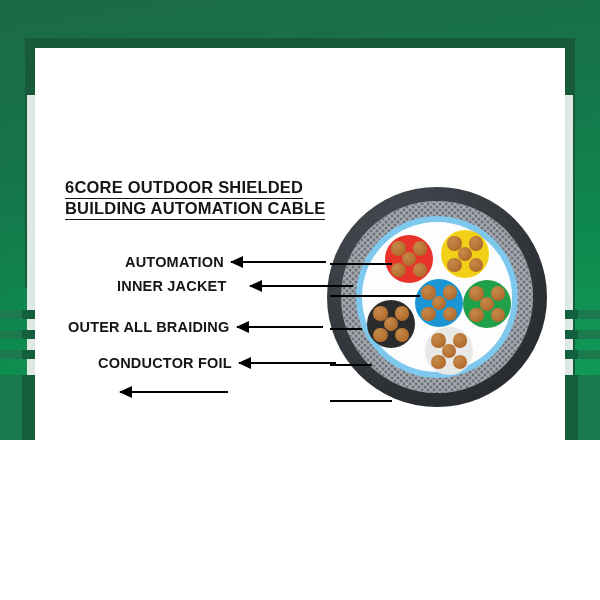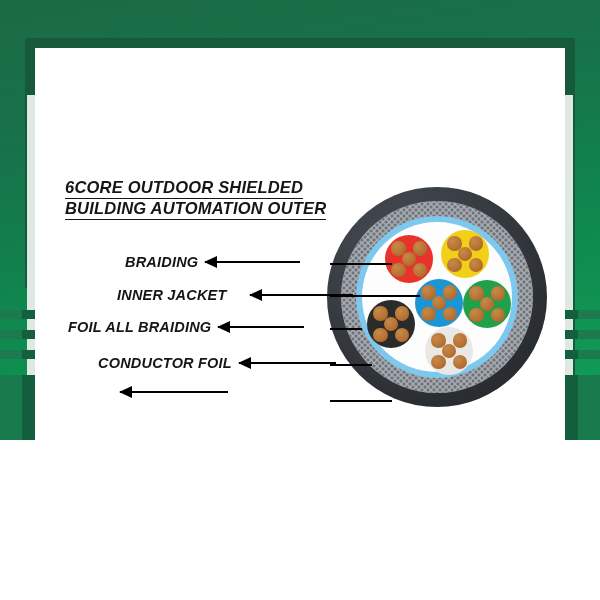--- a/index.html
+++ b/index.html
@@ -1,18 +1,18 @@
 <!DOCTYPE html>
 <html><head>
 <meta charset="utf-8">
 <style>
   html,body{margin:0;padding:0;}
   body{width:600px;height:600px;overflow:hidden;
        font-family:"Liberation Sans",sans-serif;background:#ffffff;}
-  #stage{position:relative;width:600px;height:440px;overflow:hidden;font-style:italic;}
+  #stage{position:relative;width:600px;height:440px;overflow:hidden;}
 
   
   .bg-green{position:absolute;inset:0;
     background:linear-gradient(170deg,#1b6b44 0%,#17724a 28%,#0e8a4e 62%,#13a15a 100%);}
   .bg-dark-corner{position:absolute;background:#17593b;}
 
   
   .pale-v{position:absolute;background:#dfe9e4;}
 
   
@@ -103,21 +103,21 @@
   <div class="pale-v" style="left:563px;top:319px;width:10px;height:11px;"></div>
   <div class="pale-v" style="left:563px;top:339px;width:10px;height:11px;"></div>
   <div class="pale-v" style="left:563px;top:359px;width:10px;height:16px;"></div>
   <div class="block" style="left:563px;top:375px;width:37px;height:225px;"></div>
   <div class="block-dark" style="left:563px;top:375px;width:15px;height:173px;"></div>
 
   <div class="card"></div>
 
   <div class="title">
     <div><span class="title-line">6CORE OUTDOOR SHIELDED</span></div>
-    <div><span class="title-line">BUILDING AUTOMATION OUTER</span></div>
+    <div><span class="title-line">BUILDING AUTOMATION CABLE</span></div>
   </div>
 
   <div class="cable">
 
     <div class="ring outer-jacket"></div>
 
     <div class="ring braid">
       <div class="braid-tex"></div>
     </div>
 
@@ -175,31 +175,31 @@
 
   <div class="leader" style="left:330px;top:263px;width:62px;"></div>
   <div class="leader" style="left:330px;top:295px;width:90px;"></div>
   <div class="leader" style="left:330px;top:328px;width:32px;"></div>
   <div class="leader" style="left:330px;top:364px;width:42px;"></div>
   <div class="leader" style="left:330px;top:400px;width:62px;"></div>
 
   <div class="labels">
 
     <div class="label-row" style="left:125px;top:254px;">
-      <span class="label-text">BRAIDING</span>
+      <span class="label-text">AUTOMATION</span>
       <span class="arrow" style="width:95px;"></span>
     </div>
 
-    <div class="label-row" style="left:117px;top:287px;gap:16px;">
+    <div class="label-row" style="left:117px;top:278px;gap:16px;">
       <span class="label-text">INNER JACKET</span>
       <span class="arrow" style="width:103px;"></span>
     </div>
 
     <div class="label-row" style="left:68px;top:319px;">
-      <span class="label-text">FOIL ALL BRAIDING</span>
+      <span class="label-text">OUTER ALL BRAIDING</span>
       <span class="arrow" style="width:86px;"></span>
     </div>
 
     <div class="label-row" style="left:98px;top:355px;">
       <span class="label-text">CONDUCTOR FOIL</span>
       <span class="arrow" style="width:97px;"></span>
     </div>
 
     <div class="label-row" style="left:113px;top:391px;">
       <span class="arrow" style="width:108px;"></span>

